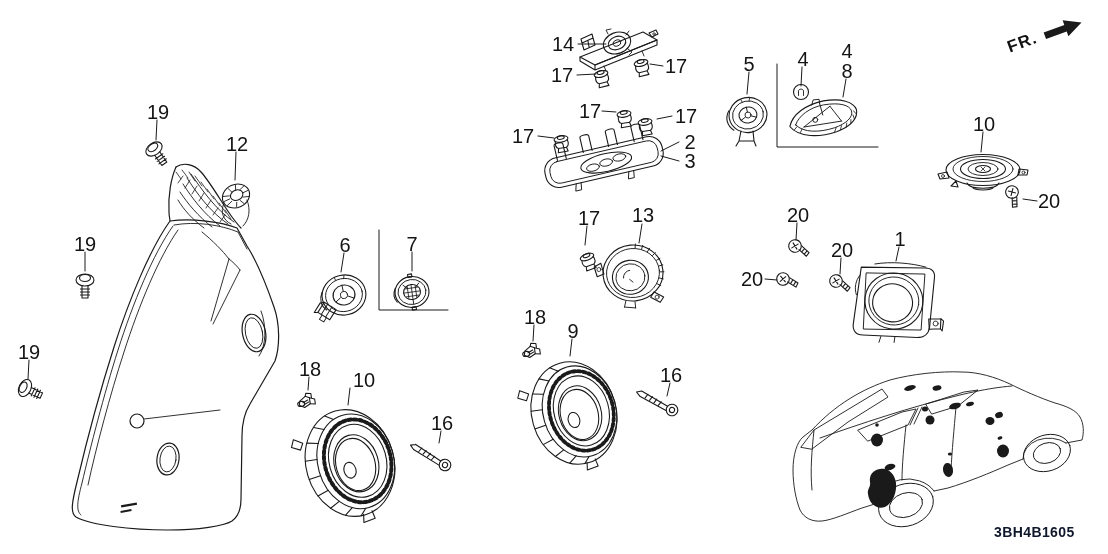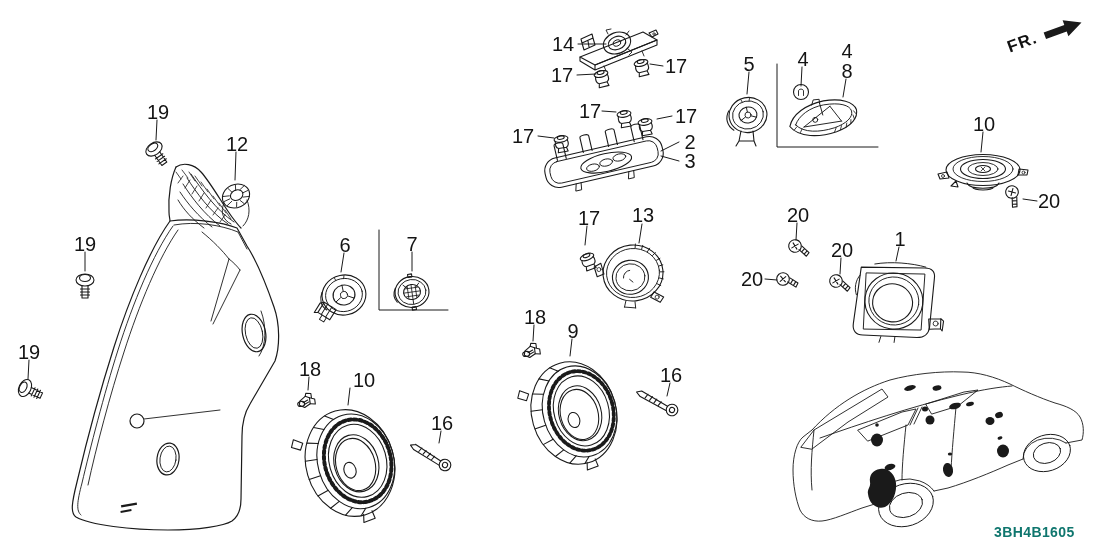--- a/index.html
+++ b/index.html
@@ -5,21 +5,21 @@
   :root{ --line:#1a1a1a; --bg:#ffffff; }
   html,body{margin:0;padding:0;}
   .stage{position:relative;width:1108px;height:554px;background:var(--bg);
          font-family:"Liberation Sans",sans-serif;overflow:hidden;padding-left:48px;}
   .stage svg{position:absolute;left:0;top:0;color:var(--line);}
   .callout{position:absolute;transform:translate(-50%,-50%);
            font-size:20px;line-height:1;color:#141414;white-space:nowrap;}
   .fr{position:absolute;left:1008px;top:38px;font-size:17px;font-weight:bold;
       color:#111;transform:rotate(-20deg);transform-origin:left center;letter-spacing:1px;}
   .code{position:absolute;left:994px;top:524px;font-size:14px;font-weight:bold;
-        color:#0f766e;letter-spacing:0.4px;}
+        color:#0f172a;letter-spacing:0.4px;}
 </style>
 </head>
 <body>
 
 <div class="stage">
 
 <svg width="1108" height="554" viewBox="0 0 1108 554">
 <defs>
   <g id="clip17">
     <ellipse cx="0" cy="0" rx="7" ry="3.2"></ellipse>

